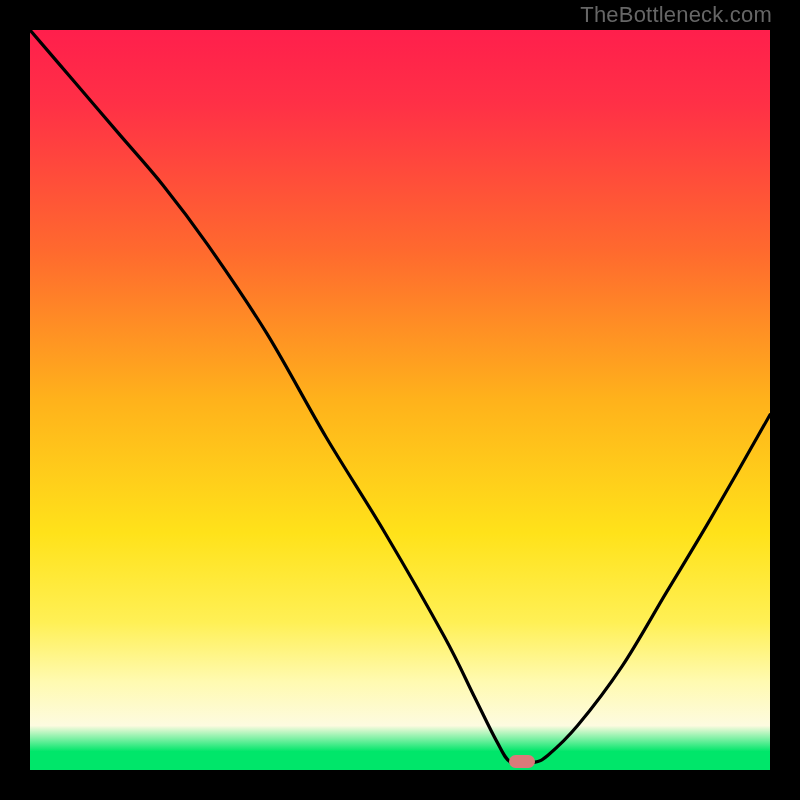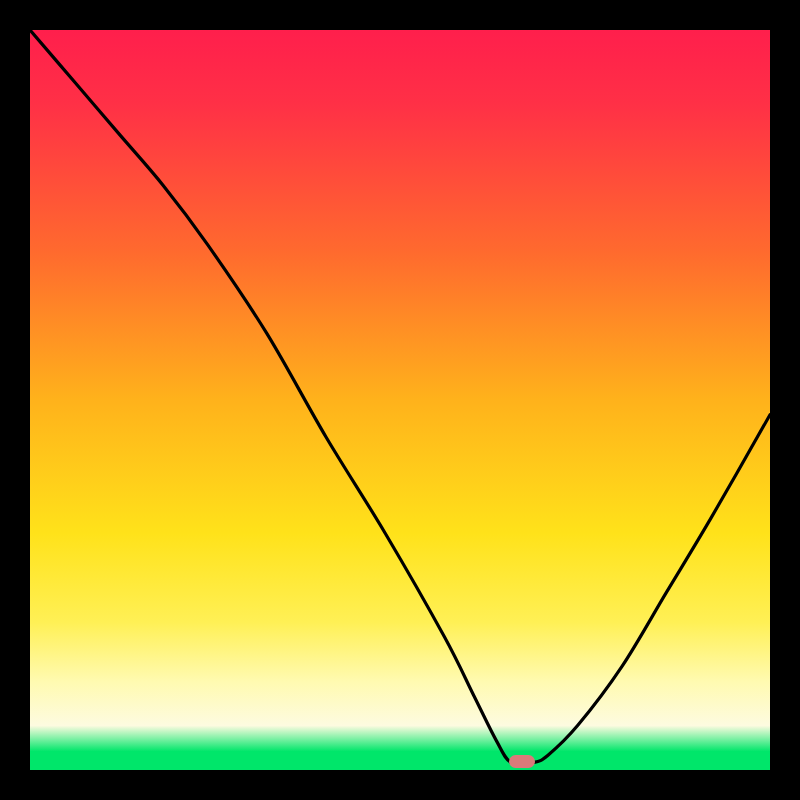--- a/index.html
+++ b/index.html
@@ -69,20 +69,21 @@
     width: 26px;
     height: 13px;
     z-index: 3;
   }
 </style>
 </head>
 <body>
 
 <div class="frame">
 
+  <div class="watermark">TheBottleneck.com</div>
 
   <div class="plot">
 
     <div class="gradient"></div>
 
     <svg class="curve" viewBox="0 0 740 740" preserveAspectRatio="none">
       <path id="curve-path" fill="none" stroke="#000" stroke-width="3.2" stroke-linecap="round" stroke-linejoin="round" d="M 0 0 C 7.3999999999999995 8.633333333333326, 29.6 34.53333333333329, 44.4 51.799999999999955 C 59.199999999999996 69.06666666666662, 74 86.33333333333336, 88.8 103.60000000000002 C 103.6 120.86666666666669, 118.39999999999999 136.89999999999998, 133.2 155.39999999999998 C 148 173.89999999999998, 160.33333333333331 189.93333333333334, 177.6 214.60000000000002 C 194.86666666666667 239.2666666666667, 217.06666666666666 271.33333333333337, 236.8 303.40000000000003 C 256.53333333333336 335.4666666666667, 276.26666666666665 373.7, 296 407 C 315.73333333333335 440.3, 335.46666666666664 469.9, 355.2 503.2 C 374.93333333333334 536.5, 399.6 579.6666666666666, 414.40000000000003 606.8 C 429.20000000000005 633.9333333333333, 435.3666666666667 648.7333333333333, 444 666 C 452.6333333333333 683.2666666666667, 460.0333333333333 699.3, 466.2 710.4 C 472.3666666666667 721.5, 474.8333333333333 728.9, 481 732.6 C 487.1666666666667 736.3000000000001, 497.03333333333336 733.8333333333334, 503.20000000000005 732.6 C 509.36666666666673 731.3666666666667, 510.6 731.3666666666667, 518 725.2 C 525.4 719.0333333333334, 535.2666666666667 710.4000000000001, 547.6 695.6 C 559.9333333333334 680.8, 577.2 658.6, 592 636.4 C 606.8 614.1999999999999, 621.5999999999999 587.0666666666666, 636.4 562.4 C 651.2 537.7333333333333, 663.5333333333334 518, 680.8000000000001 488.4 C 698.0666666666667 458.79999999999995, 730.1333333333333 402.06666666666666, 740 384.8"></path>
     </svg>
 
     <div class="marker" id="min-marker" style="width: 26px; height: 13px; left: 479.1px; top: 724.62px;"></div>

